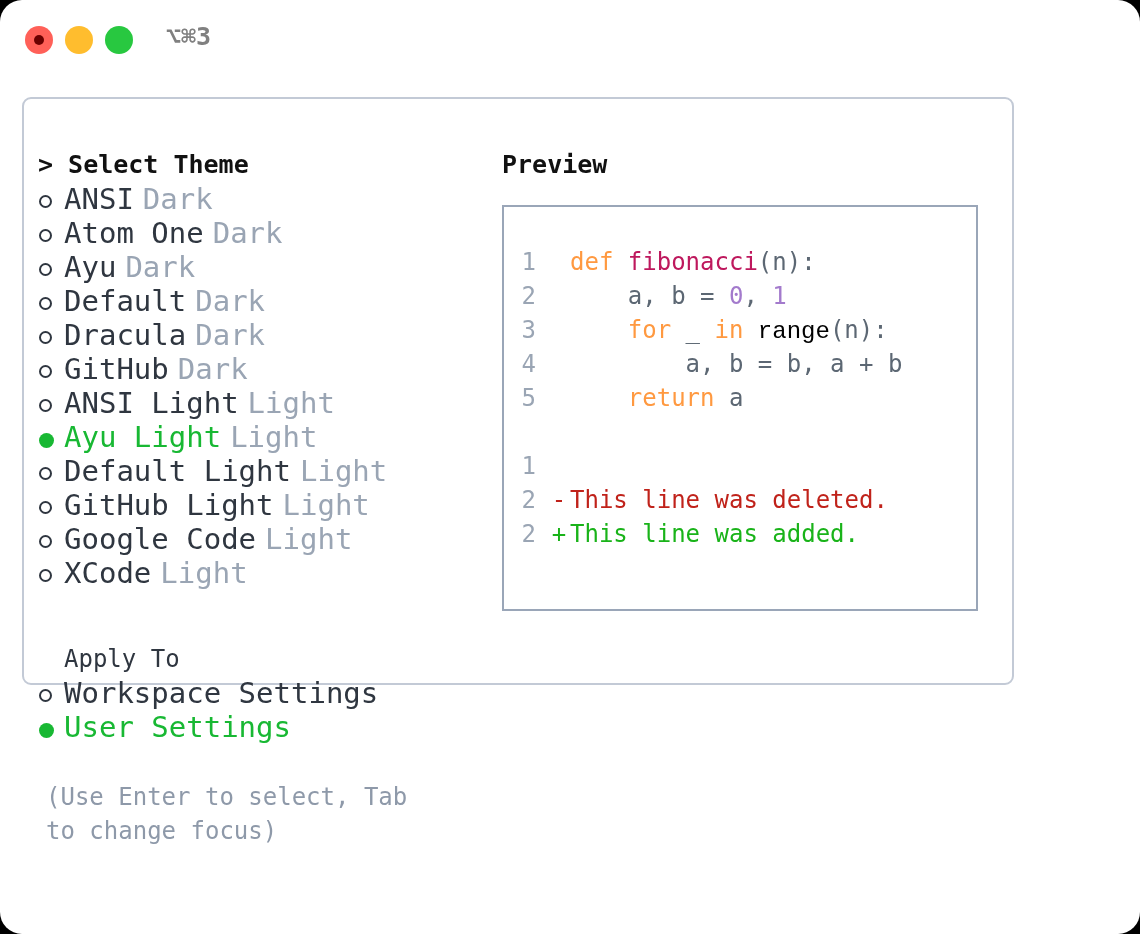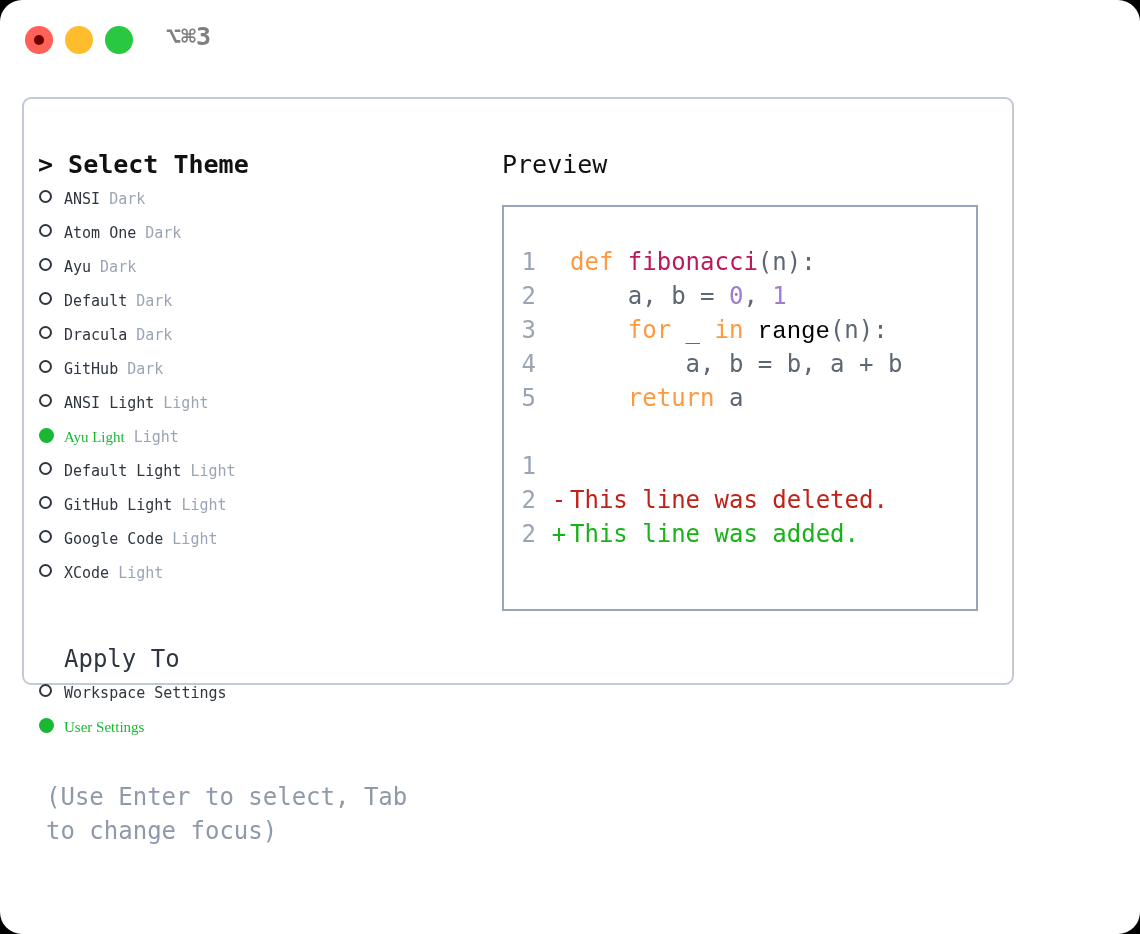--- a/index.html
+++ b/index.html
@@ -88,21 +88,21 @@
     font-weight: 700;
     color: #111111;
     line-height: 34px;
     white-space: pre;
   }
   .opt-row {
     display: flex;
     align-items: baseline;
     line-height: 34px;
     height: 34px;
-    font-size: 15px;
+    font-size: 29px;
     white-space: pre;
   }
   .marker {
     display: inline-block;
     width: 26px;
     flex: 0 0 26px;
     position: relative;
   }
   .marker .ring {
     position: absolute;
@@ -117,21 +117,21 @@
   .marker .disc {
     position: absolute;
     left: 1px;
     top: -14px;
     width: 15px;
     height: 15px;
     border-radius: 50%;
     background: #18b833;
   }
   .opt-label { color: #2f3640; }
-  .opt-row.selected .opt-label { color: #18b833; font-family: Liberation Serif, serif; }
+  .opt-row.selected .opt-label { color: #18b833; }
   .opt-tag {
     color: #9aa5b4;
     margin-left: 9px;
   }
   .group-gap { height: 52px; }
   .sub-head {
     font-size: 24px;
     color: #2f3640;
     line-height: 34px;
     padding-left: 26px;
@@ -148,21 +148,21 @@
 
   
   .right-col {
     position: absolute;
     left: 478px;
     top: 49px;
     width: 500px;
   }
   .preview-title {
     font-size: 25px;
-    font-weight: 400;
+    font-weight: 700;
     color: #111111;
     line-height: 34px;
     white-space: pre;
   }
   .preview-box {
     margin-top: 23px;
     width: 476px;
     height: 406px;
     border: 2px solid #9aa6b8;
     box-sizing: border-box;

